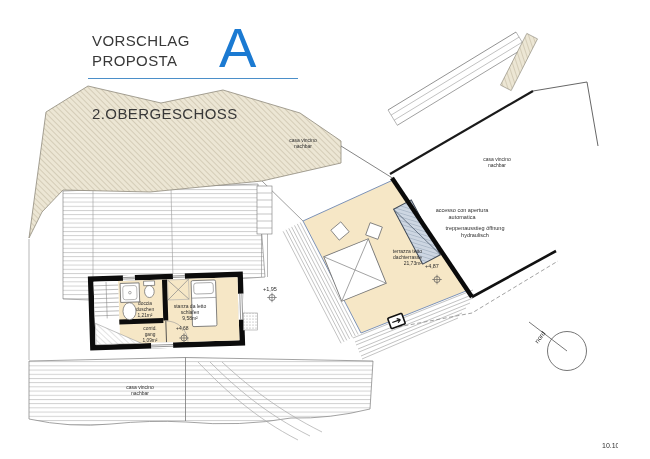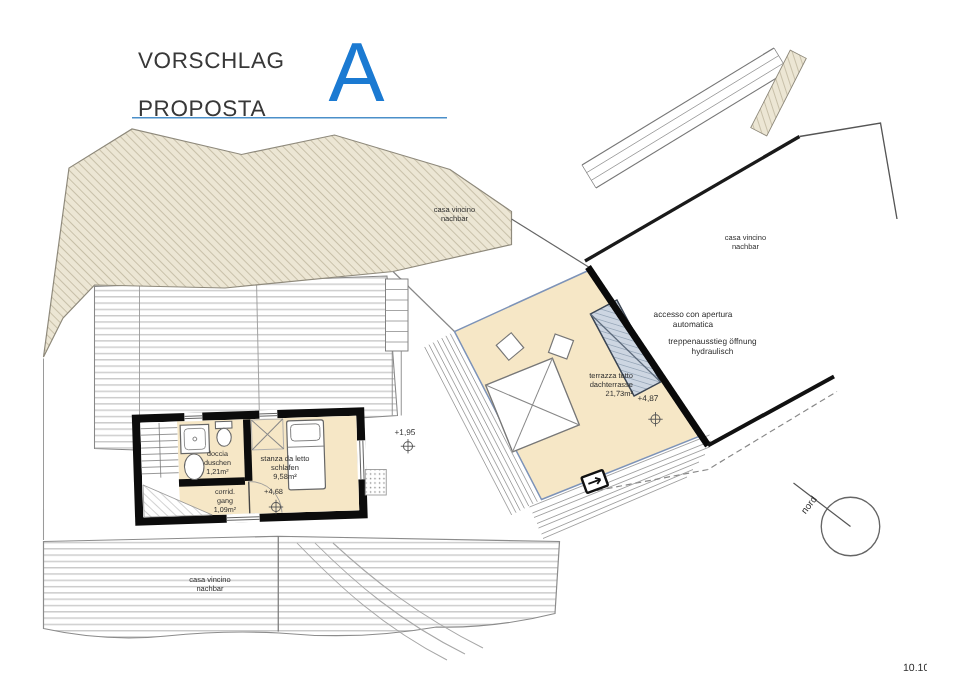--- a/index.html
+++ b/index.html
@@ -224,23 +224,24 @@
   <use href="#lvlsym" x="184" y="338"></use>
   <use href="#lvlsym" x="437" y="279.5"></use>
 
   <g>
     <circle cx="567" cy="351" r="19.5" fill="none" stroke="#666" stroke-width="0.9"></circle>
     <line x1="529" y1="322" x2="567" y2="351" stroke="#555" stroke-width="0.8"></line>
   </g>
 </svg>
 
 <div class="lbl title" style="left:92px;top:32px">VORSCHLAG</div>
-<div class="lbl title" style="left:92px;top:64px">PROPOSTA</div>
+<div class="lbl title" style="left:92px;top:52px">PROPOSTA</div>
 <div class="lbl bigA" style="left:219px;top:20px">A</div>
 <div class="rule" style="left:88px;top:78px;width:210px"></div>
+<div class="lbl title" style="left:92px;top:105px">2.OBERGESCHOSS</div>
 
 <div class="lbl c s5" style="left:263px;top:137px;width:80px">
   <div>casa vincino</div>
   <div>nachbar</div>
 </div>
 <div class="lbl c s5" style="left:457px;top:156px;width:80px">
   <div>casa vincino</div>
   <div>nachbar</div>
 </div>
 <div class="lbl c s5" style="left:100px;top:384px;width:80px">

